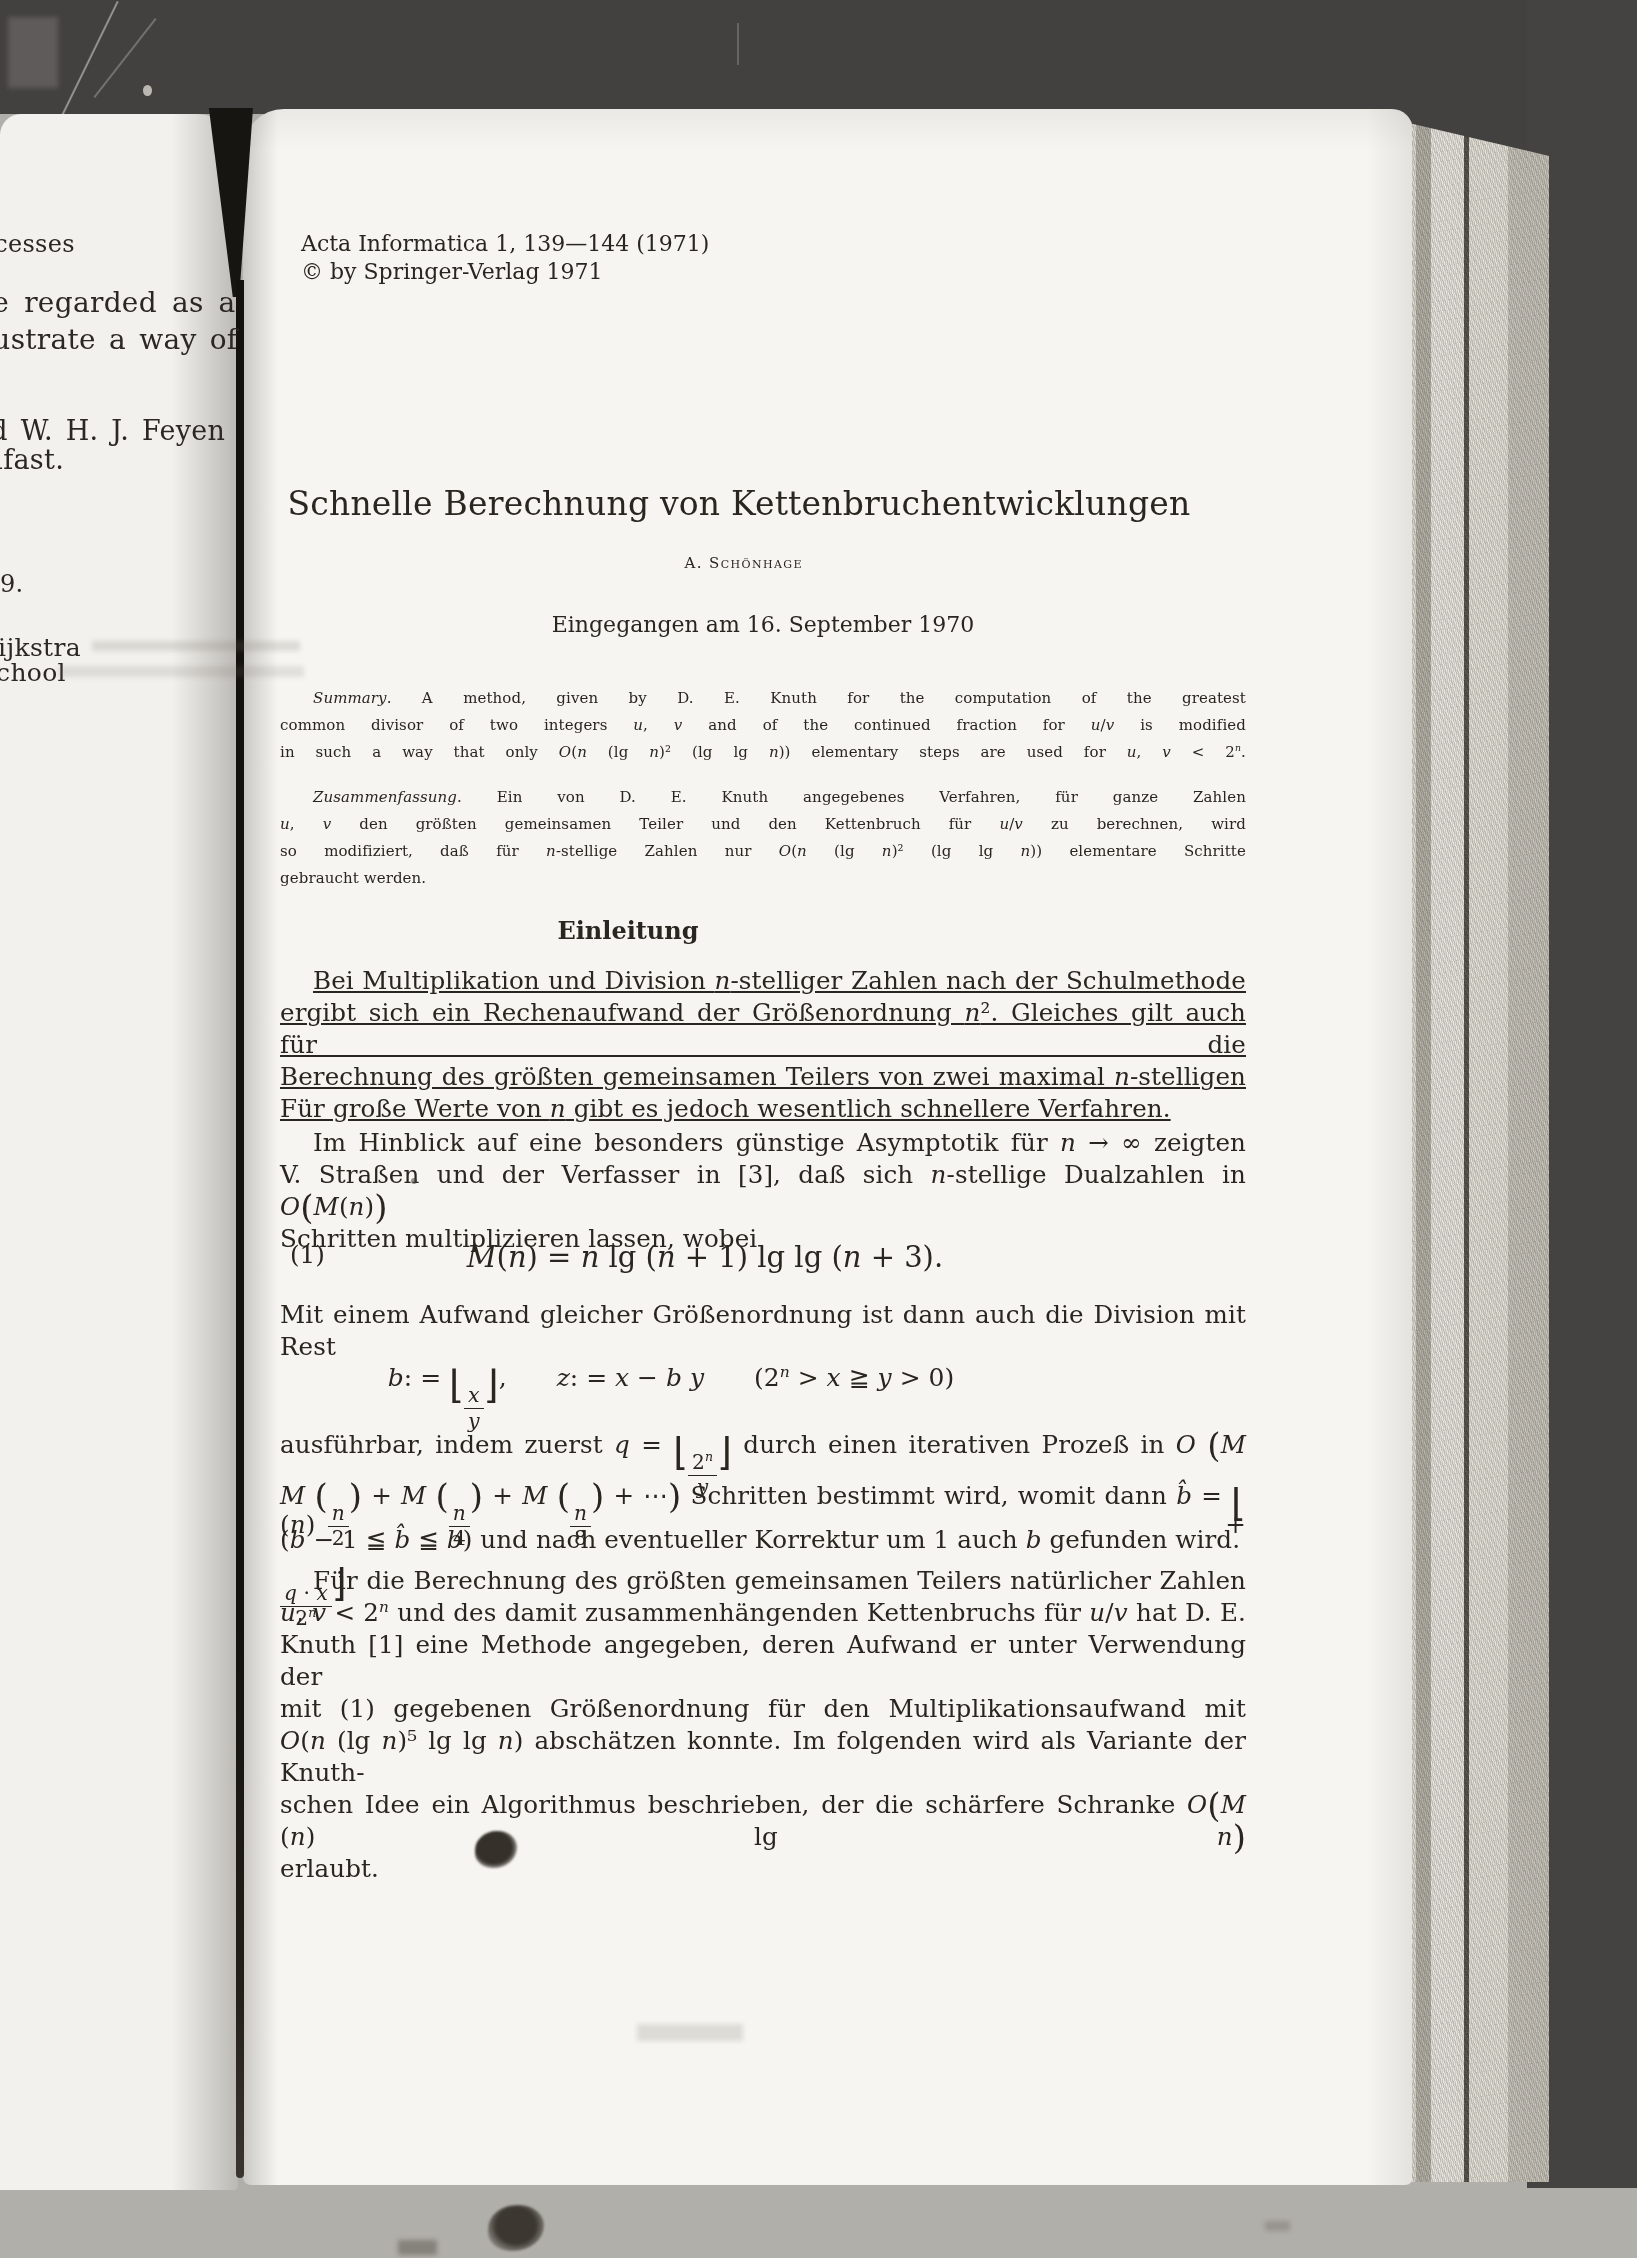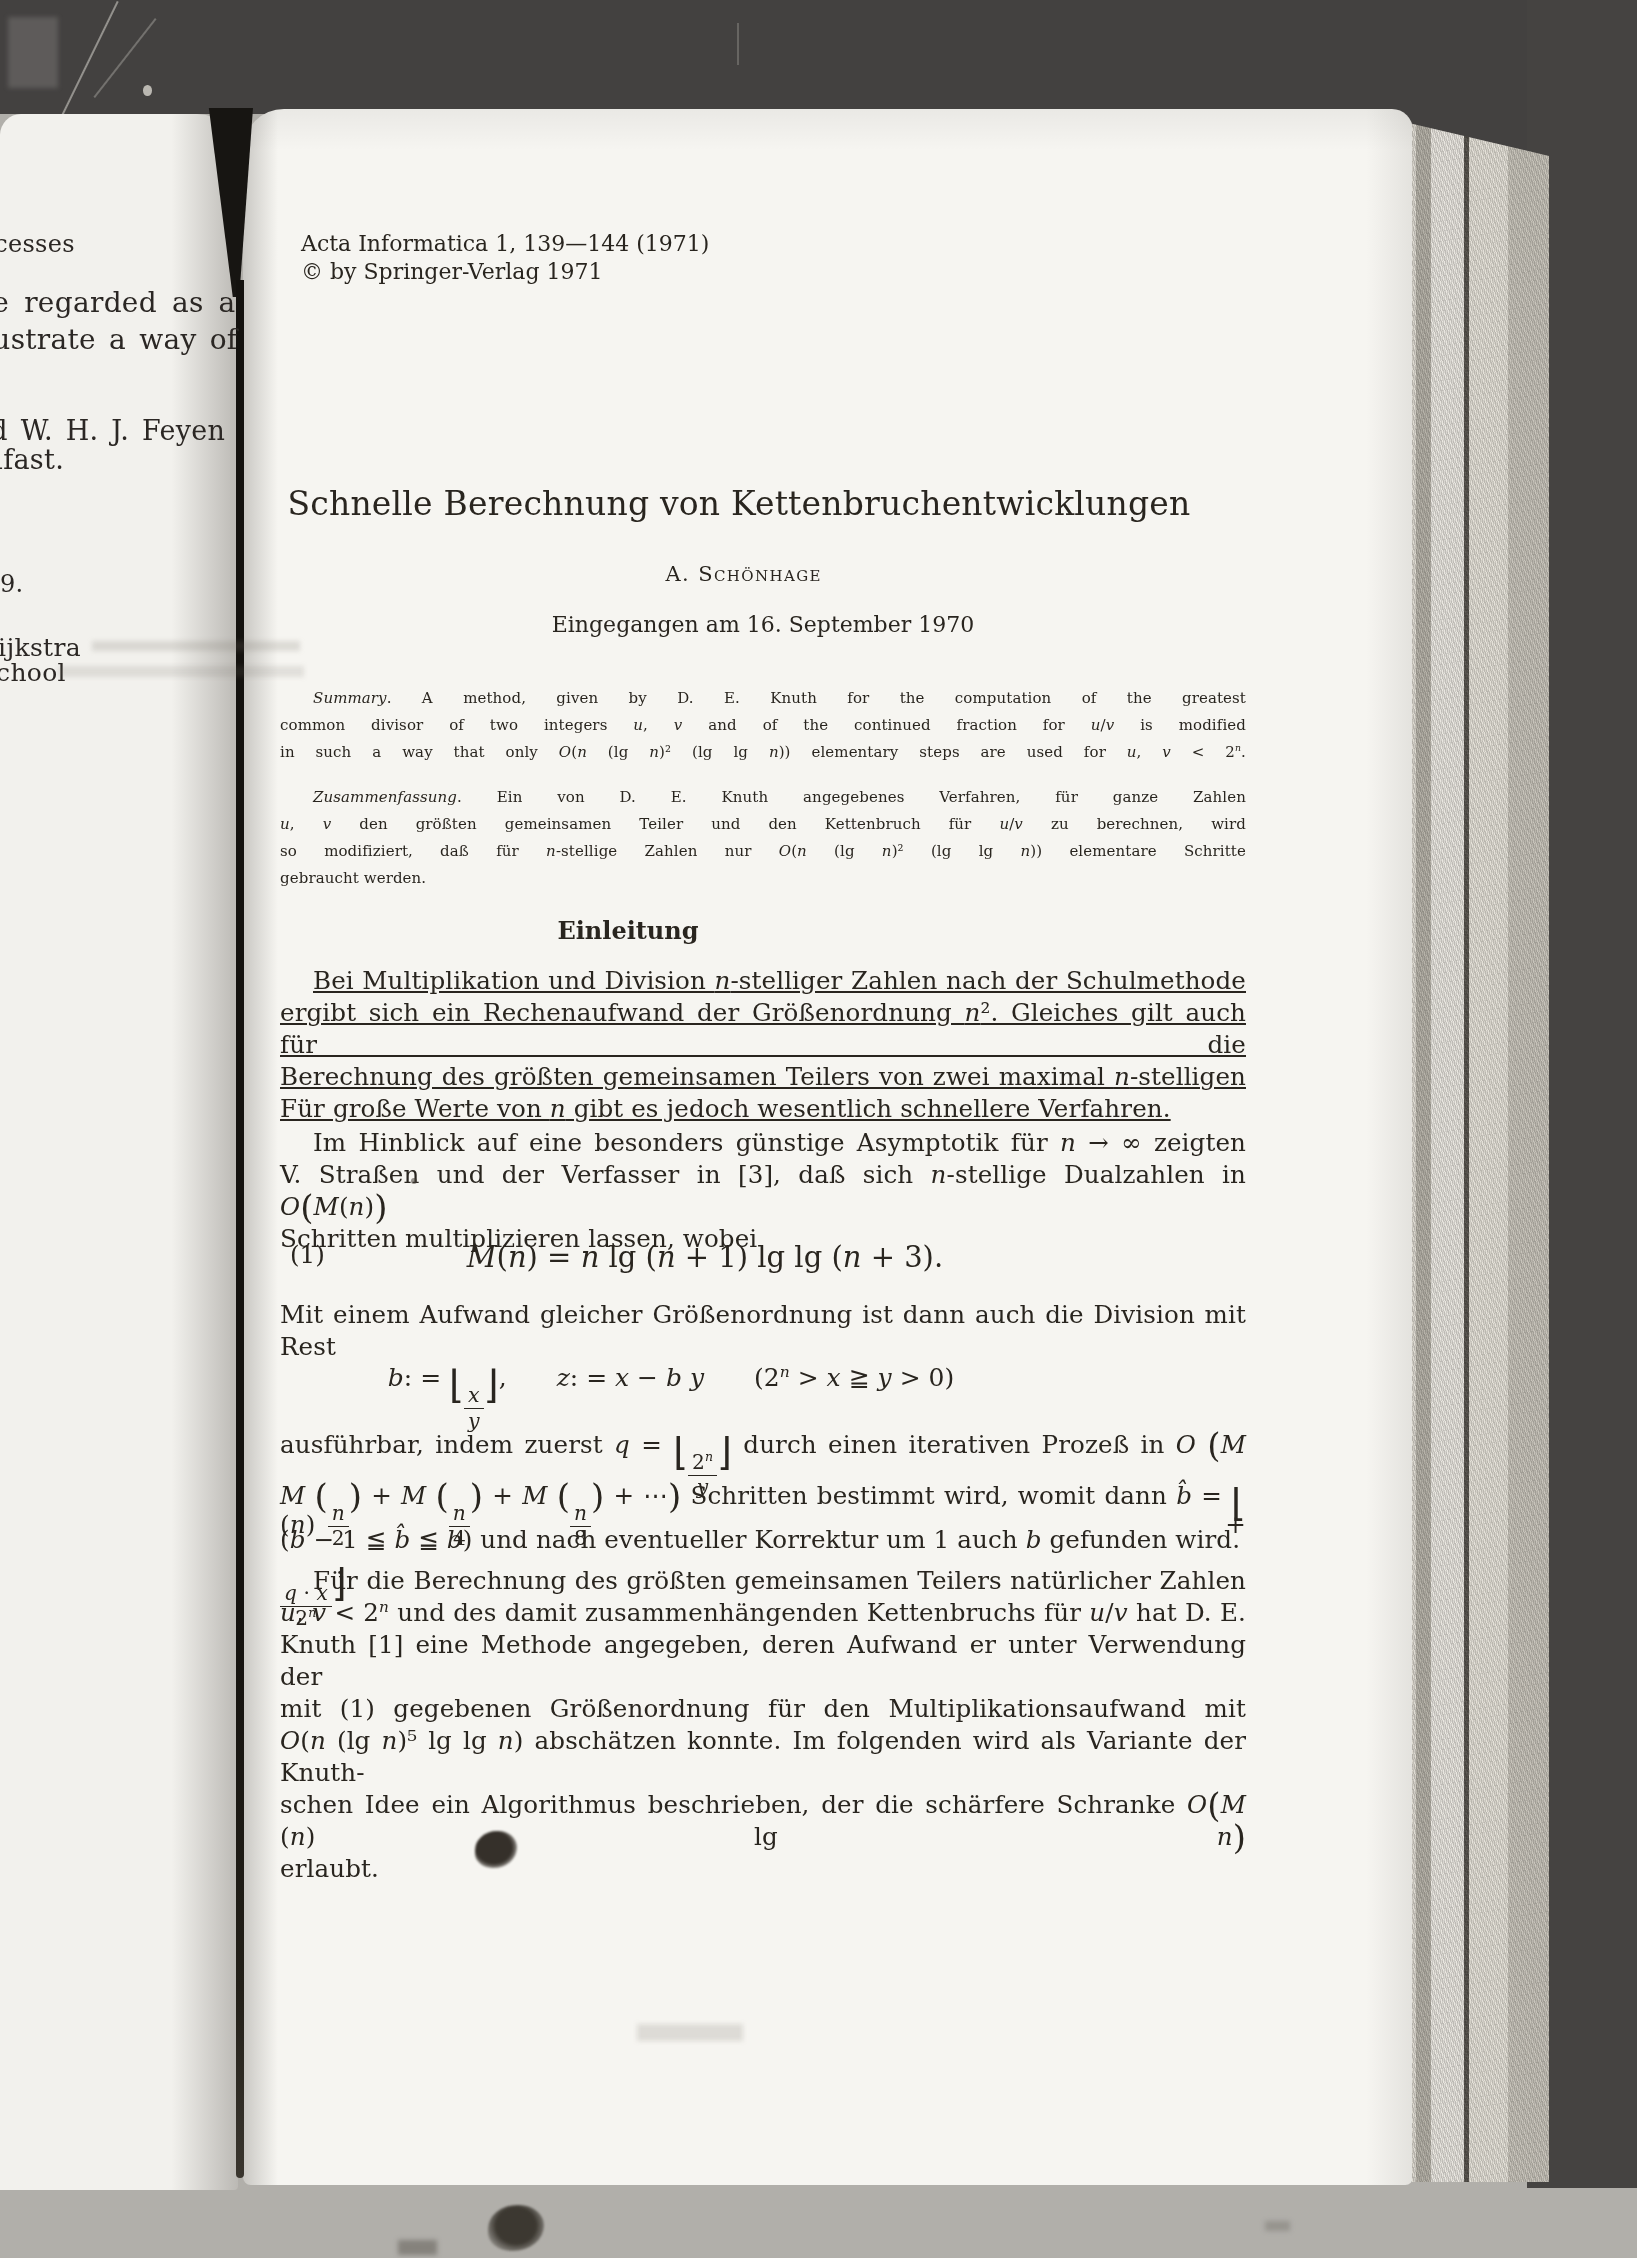--- a/index.html
+++ b/index.html
@@ -99,21 +99,21 @@
   <div class="abs leftfrag" style="left:-3.9px;top:658px;font-size:25px;">chool</div>
   <div class="abs smudge" style="left:92px;top:641px;width:208px;height:9.7px;background:rgba(120,114,106,.20);"></div>
   <div class="abs smudge" style="left:58px;top:666px;width:246px;height:10.6px;background:rgba(120,114,106,.16);"></div>
 
   <div class="abs ink" style="left:301px;top:230px;font-size:22px;line-height:28px;">
     <div>Acta Informatica 1, 139—144 (1971)</div>
     <div>© by Springer-Verlag 1971</div>
   </div>
 
   <div class="abs ink col" style="top:484px;margin-left:-24px;text-align:center;font-size:33px;letter-spacing:0.2px;">Schnelle Berechnung von Kettenbruchentwicklungen</div>
-  <div class="abs ink col" style="top:554px;margin-left:-19.3px;text-align:center;font-size:21px;font-variant:small-caps;letter-spacing:1.4px;margin-top:8px;">A. Schönhage</div>
+  <div class="abs ink col" style="top:554px;margin-left:-19.3px;text-align:center;font-size:15px;font-variant:small-caps;letter-spacing:1.4px;">A. Schönhage</div>
   <div class="abs ink col" style="top:612px;text-align:center;font-size:22px;">Eingegangen am 16. September 1970</div>
 
   <div class="abs ink col abstract" style="top:685px;">
     <div class="jl ind"><i>Summary</i>. A method, given by D. E. Knuth for the computation of the greatest</div>
     <div class="jl">common divisor of two integers <i>u</i>, <i>v</i> and of the continued fraction for <i>u</i>/<i>v</i> is modified</div>
     <div class="jl">in such a way that only <i>O</i>(<i>n</i> (lg <i>n</i>)² (lg lg <i>n</i>)) elementary steps are used for <i>u</i>, <i>v</i> &lt; 2<sup><i>n</i></sup>.</div>
   </div>
 
   <div class="abs ink col abstract" style="top:784px;">
     <div class="jl ind"><i>Zusammenfassung</i>. Ein von D. E. Knuth angegebenes Verfahren, für ganze Zahlen</div>

